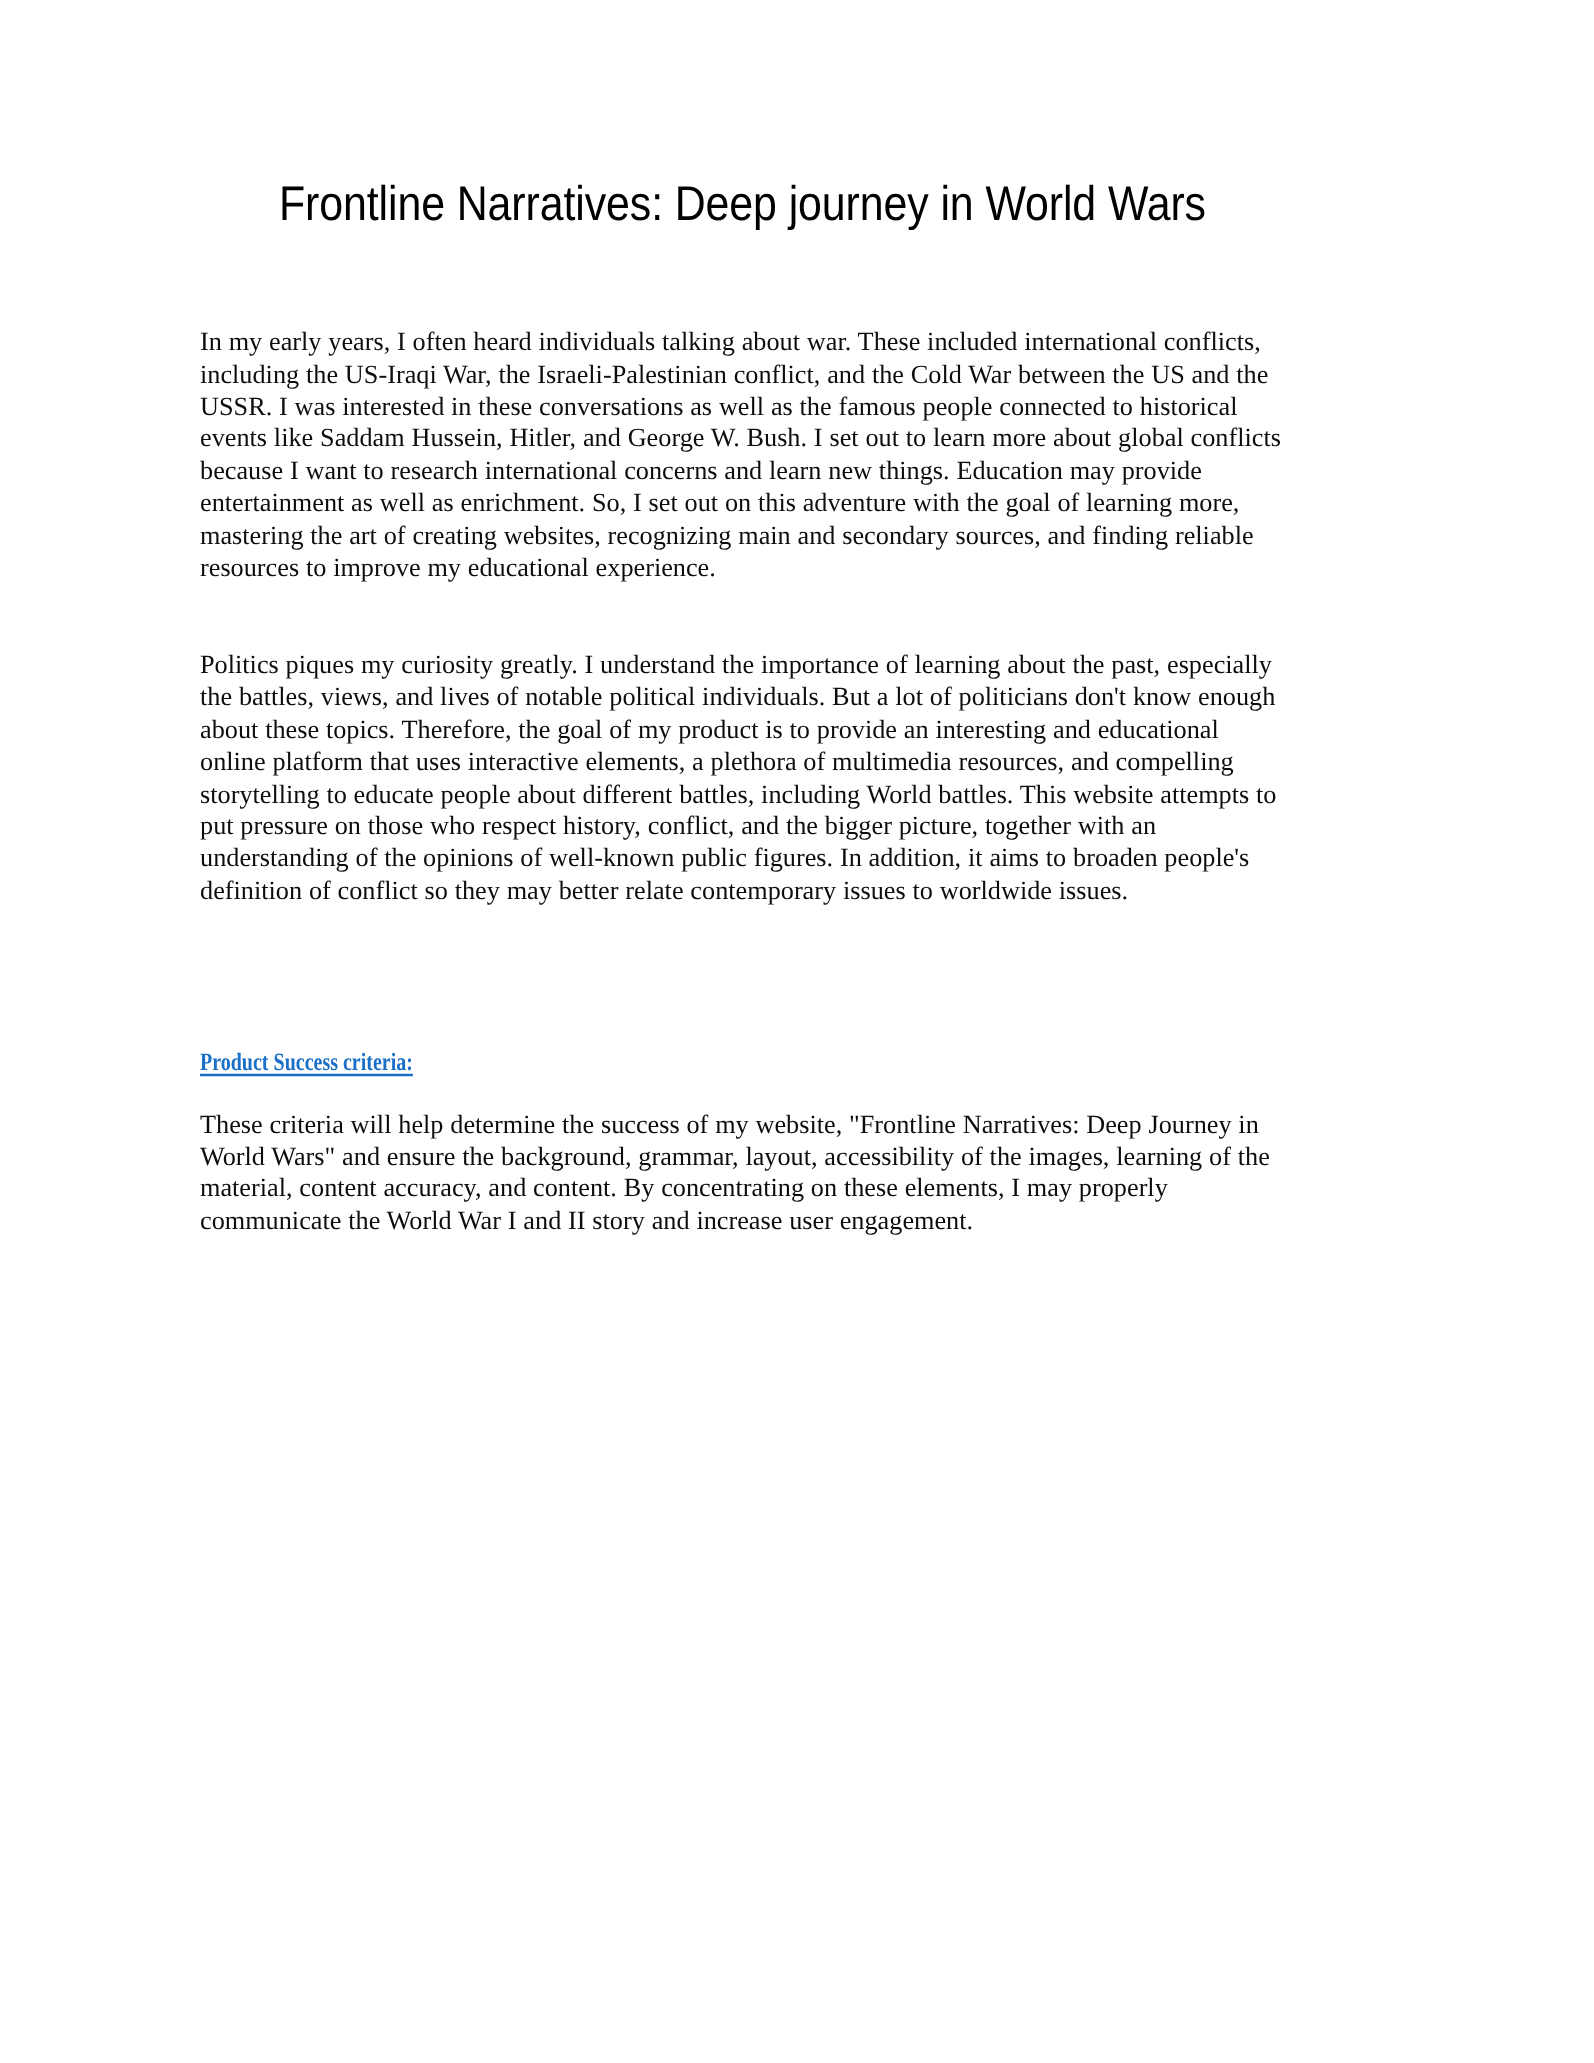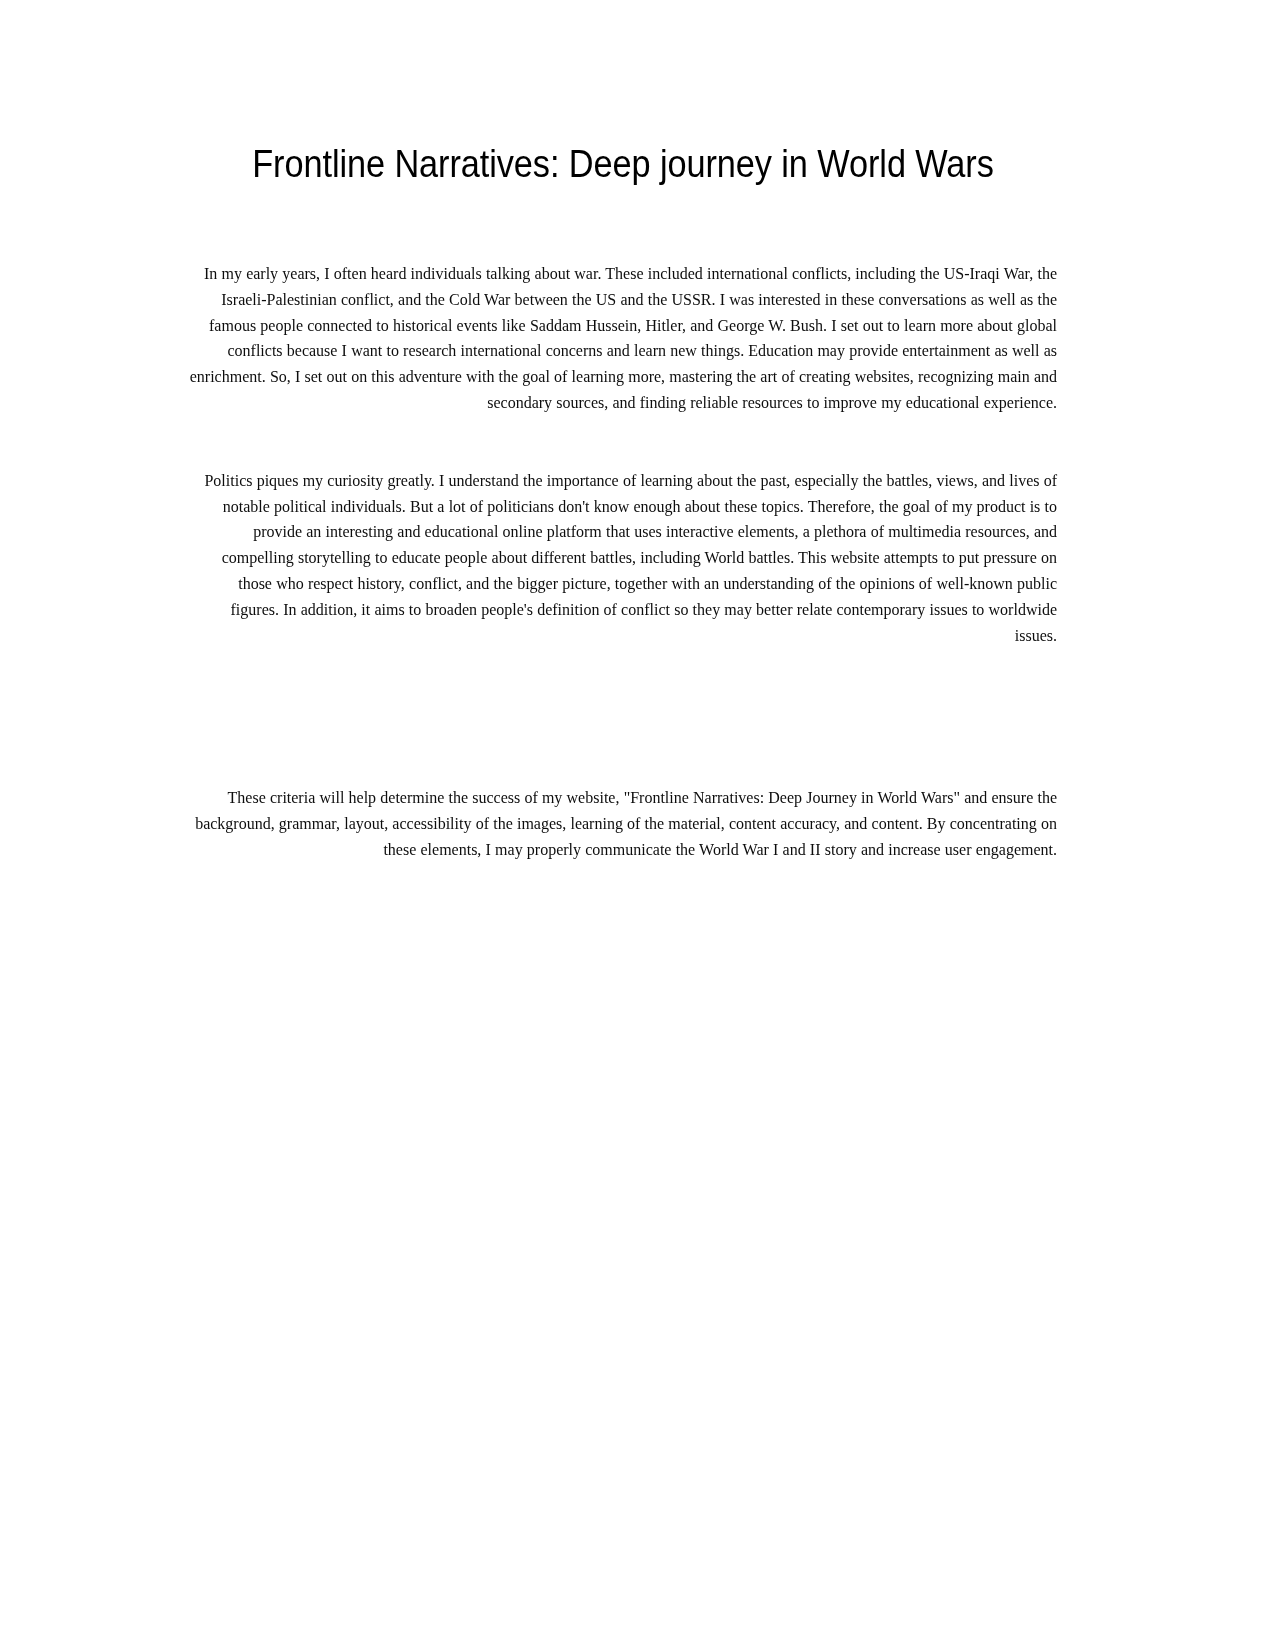--- a/index.html
+++ b/index.html
@@ -17,21 +17,21 @@
   }
 
   .page {
     position: absolute;
     inset: 0;
     background: #ffffff;
   }
 
   .content {
     position: absolute;
-    left: 189px;
+    left: 160px;
     top: 0;
     width: 868px;
   }
 
   .doc-title {
     text-align: center;
     font-family: "Liberation Sans Narrow", "Liberation Sans", "DejaVu Sans", sans-serif;
     font-stretch: condensed;
     transform: scaleX(0.88);
     transform-origin: center top;
@@ -57,25 +57,25 @@
     transform: scaleX(0.80);
     transform-origin: left center;
     white-space: nowrap;
     margin: 0;
   }
 
   .heading-wrap { margin: 0; padding: 0; }
 
   .body-par {
     font-family: "Liberation Serif", "DejaVu Serif", serif;
-    font-size: 16px;
+    font-size: 21px;
     line-height: 25.8px;
     color: #0d0d0d;
     margin: 0;
-    text-align: right;
+    text-align: left;
     word-spacing: 0.2px;
   }
 
   
   .sp-title-to-h1 { height: 48px; }
   .sp-h-to-p      { height: 25px; }
   .sp-p-to-h      { height: 27px; }
   .sp-gap-large   { height: 112px; }
 </style>
 </head>
@@ -95,19 +95,22 @@
 
     <div class="sp-p-to-h"></div>
 
 
     <div class="sp-h-to-p"></div>
 
     <p class="body-par">Politics piques my curiosity greatly. I understand the importance of learning about the past, especially the battles, views, and lives of notable political individuals. But a lot of politicians don't know enough about these topics. Therefore, the goal of my product is to provide an interesting and educational online platform that uses interactive elements, a plethora of multimedia resources, and compelling storytelling to educate people about different battles, including World battles. This website attempts to put pressure on those who respect history, conflict, and the bigger picture, together with an understanding of the opinions of well-known public figures. In addition, it aims to broaden people's definition of conflict so they may better relate contemporary issues to worldwide issues.</p>
 
     <div class="sp-gap-large"></div>
 
+    <p class="heading-wrap">
+      <span class="section-heading">Product Success criteria:</span>
+    </p>
 
     <div class="sp-h-to-p"></div>
 
     <p class="body-par">These criteria will help determine the success of my website, "Frontline Narratives: Deep Journey in World Wars" and ensure the background, grammar, layout, accessibility of the images, learning of the material, content accuracy, and content. By concentrating on these elements, I may properly communicate the World War I and II story and increase user engagement.</p>
 
   </div>
 </div>
 
 </body></html>

